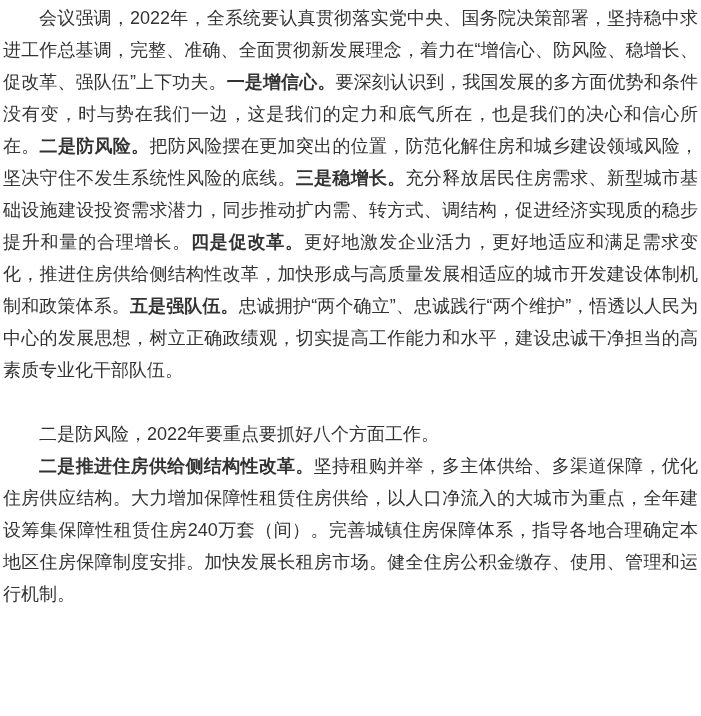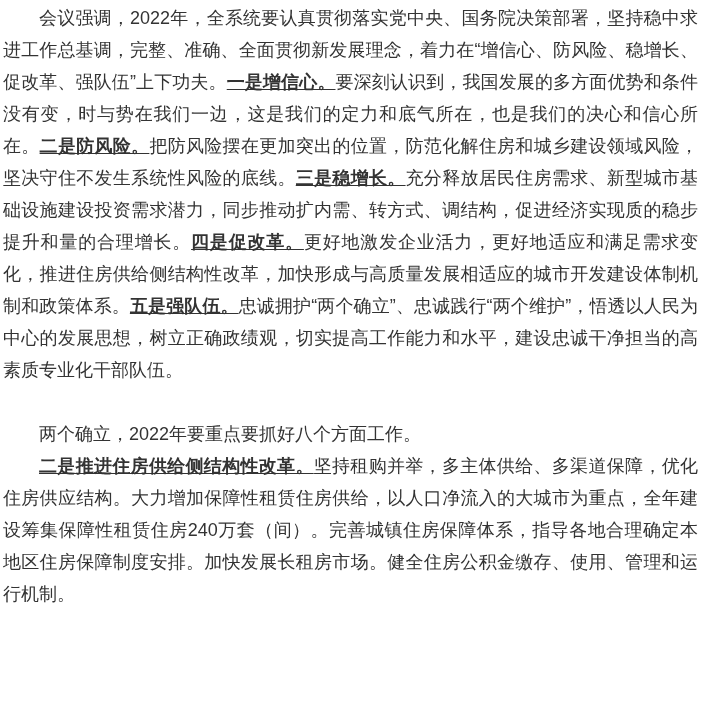--- a/index.html
+++ b/index.html
@@ -30,23 +30,22 @@
     word-break: break-all;
   }
   .doc p.gap-after {
     margin-bottom: 32px;
   }
   .doc .run {
     font-weight: normal;
   }
   .doc .run.bold {
     font-weight: bold;
-    text-decoration: underline;
   }
 </style>
 </head>
 <body>
 
 <div class="doc" id="doc-root" style="color: rgb(51, 51, 51);">
     <p class="para gap-after"><span class="run">会议强调，2022年，全系统要认真贯彻落实党中央、国务院决策部署，坚持稳中求进工作总基调，完整、准确、全面贯彻新发展理念，着力在“增信心、防风险、稳增长、促改革、强队伍”上下功夫。</span><span class="run bold">一是增信心。</span><span class="run">要深刻认识到，我国发展的多方面优势和条件没有变，时与势在我们一边，这是我们的定力和底气所在，也是我们的决心和信心所在。</span><span class="run bold">二是防风险。</span><span class="run">把防风险摆在更加突出的位置，防范化解住房和城乡建设领域风险，坚决守住不发生系统性风险的底线。</span><span class="run bold">三是稳增长。</span><span class="run">充分释放居民住房需求、新型城市基础设施建设投资需求潜力，同步推动扩内需、转方式、调结构，促进经济实现质的稳步提升和量的合理增长。</span><span class="run bold">四是促改革。</span><span class="run">更好地激发企业活力，更好地适应和满足需求变化，推进住房供给侧结构性改革，加快形成与高质量发展相适应的城市开发建设体制机制和政策体系。</span><span class="run bold">五是强队伍。</span><span class="run">忠诚拥护“两个确立”、忠诚践行“两个维护”，悟透以人民为中心的发展思想，树立正确政绩观，切实提高工作能力和水平，建设忠诚干净担当的高素质专业化干部队伍。</span></p>
-    <p class="para"><span class="run">两个确立，2022年要重点要抓好八个方面工作。</span></p>
+    <p class="para"><span class="run">二是防风险，2022年要重点要抓好八个方面工作。</span></p>
     <p class="para"><span class="run bold">二是推进住房供给侧结构性改革。</span><span class="run">坚持租购并举，多主体供给、多渠道保障，优化住房供应结构。大力增加保障性租赁住房供给，以人口净流入的大城市为重点，全年建设筹集保障性租赁住房240万套（间）。完善城镇住房保障体系，指导各地合理确定本地区住房保障制度安排。加快发展长租房市场。健全住房公积金缴存、使用、管理和运行机制。</span></p>
   </div>
 
 </body></html>

